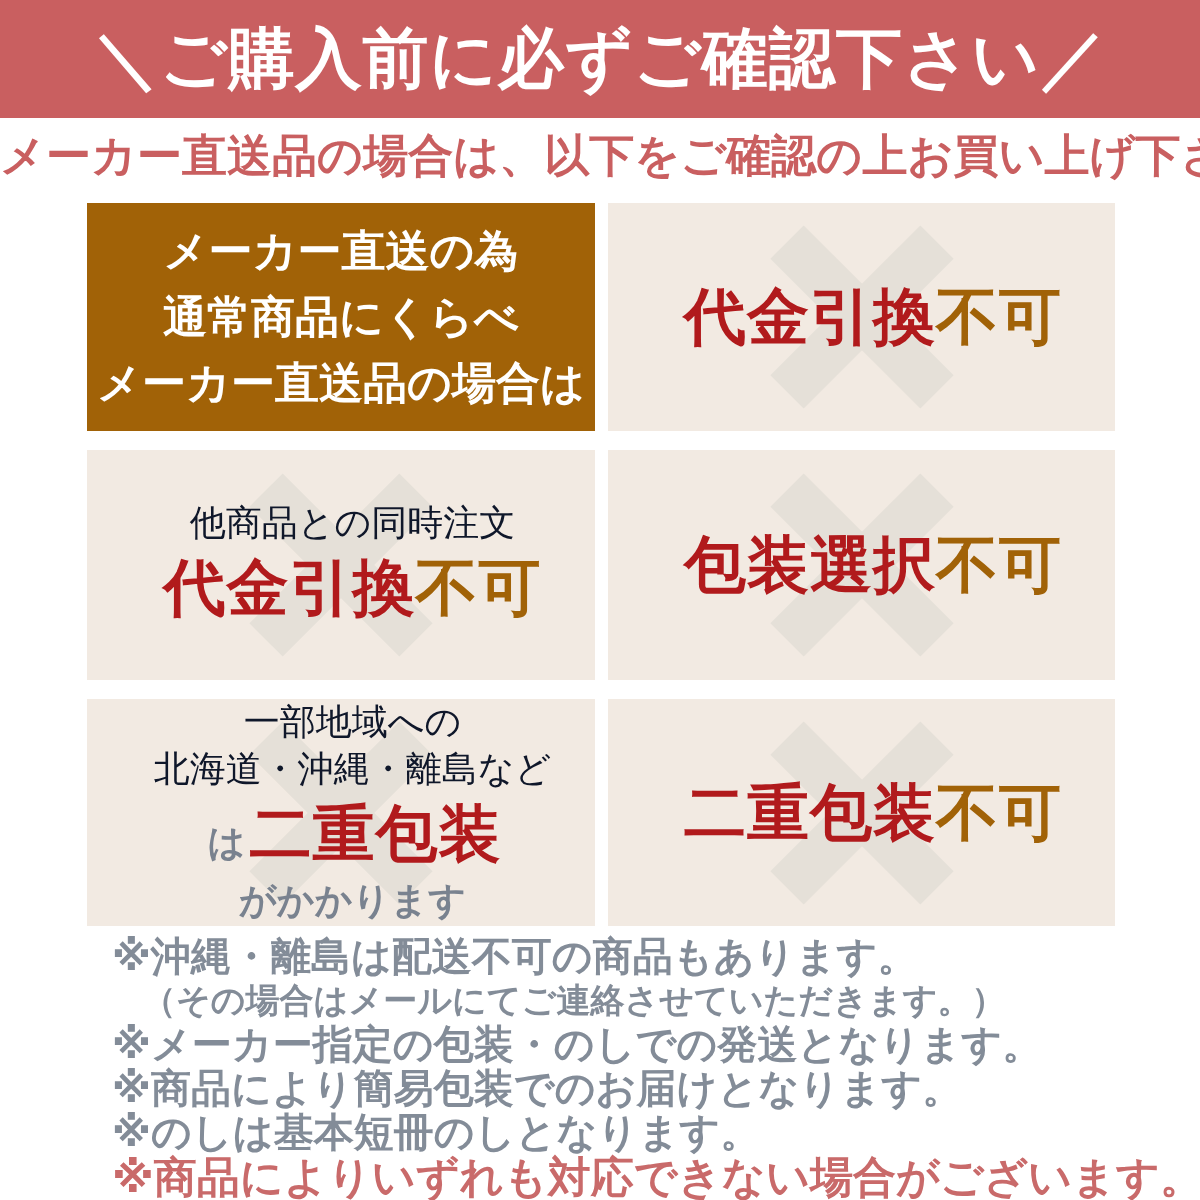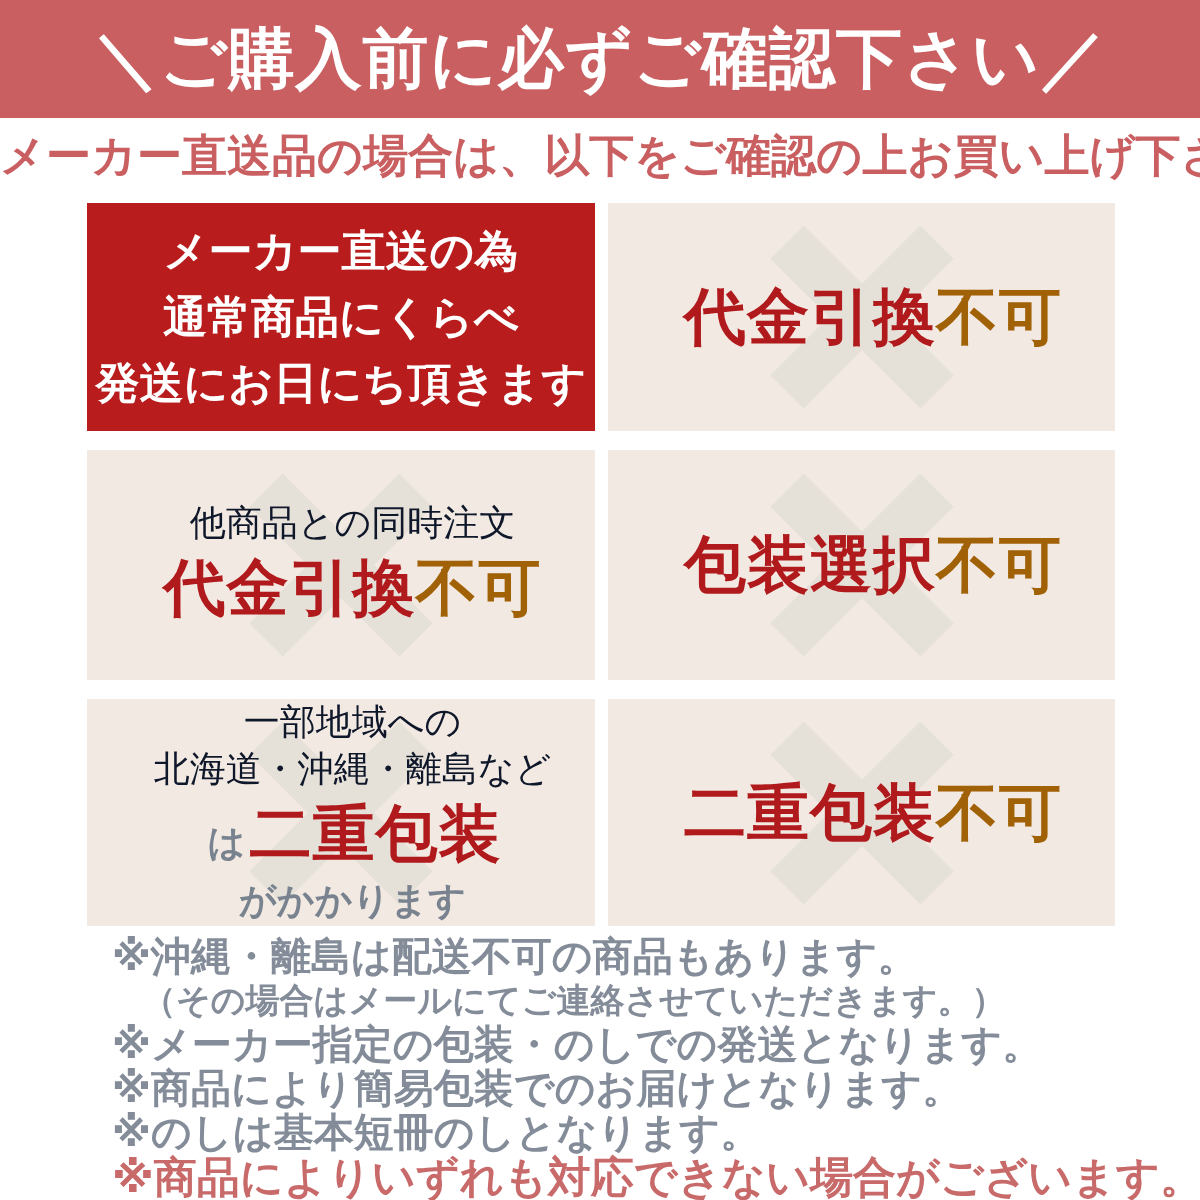--- a/index.html
+++ b/index.html
@@ -37,21 +37,21 @@
     position:absolute;left:87px;top:203px;width:1028px;
     display:grid;
     grid-template-columns:508px 507px;
     grid-template-rows:228px 230px 227px;
     column-gap:13px;row-gap:19px;
   }
   .box{
     position:relative;overflow:hidden;
     display:flex;align-items:center;justify-content:center;
   }
-  .box--solid{background:#b91c1c;}
+  .box--solid{background:#a16207;}
   .box--plain{background:#F2EAE2;padding-left:23px;}
   .box-content{
     position:relative;z-index:1;
     display:flex;flex-direction:column;align-items:center;justify-content:center;
     text-align:center;width:100%;
   }
   .box-content p{margin:0;white-space:nowrap;}
 
   
   .cross{position:absolute;left:0;top:0;width:100%;height:100%;z-index:0;}
@@ -93,21 +93,21 @@
   </header>
 
   <p class="subtitle">メーカー直送品の場合は、以下をご確認の上お買い上げ下さい。</p>
 
   <div class="grid">
 
     <section class="box box--solid">
       <div class="box-content">
         <p class="t-white">メーカー直送の為</p>
         <p class="t-white">通常商品にくらべ</p>
-        <p class="t-white">発送にお日にち頂きます</p>
+        <p class="t-white">メーカー直送品の場合は</p>
       </div>
     </section>
 
     <section class="box box--plain">
       <div class="cross">
         <span class="bar bar-a"></span>
         <span class="bar bar-b"></span>
       </div>
       <div class="box-content">
         <p class="mainline">

